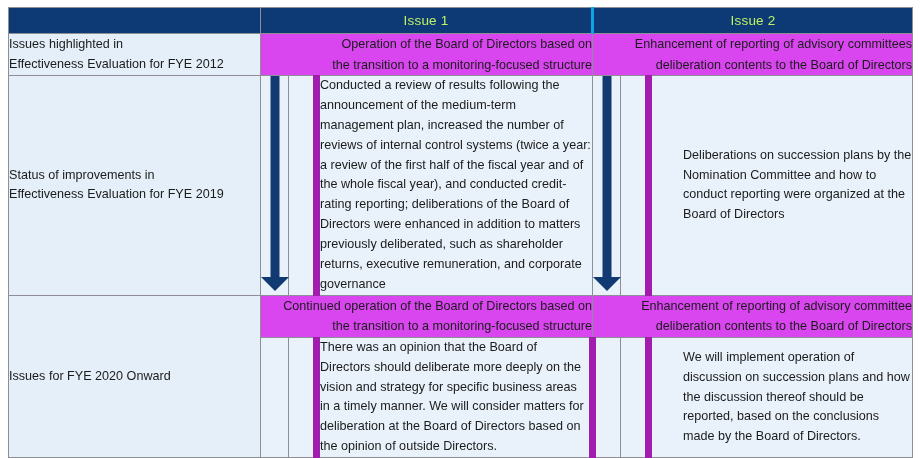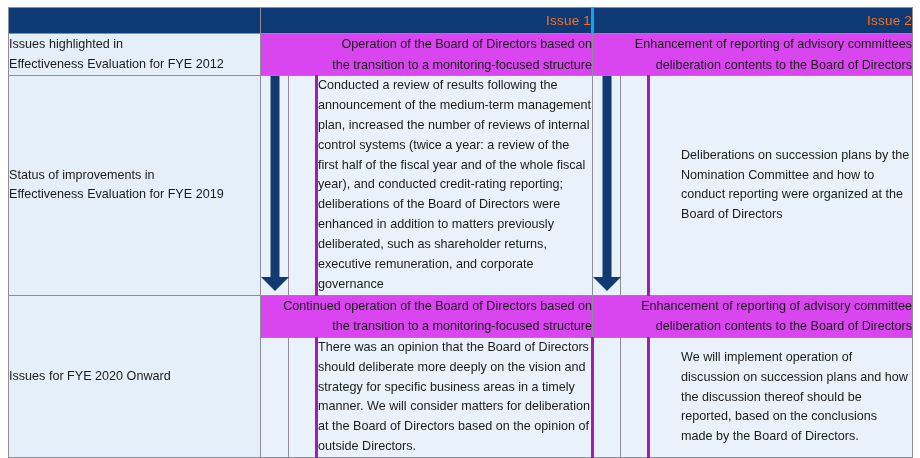--- a/index.html
+++ b/index.html
@@ -40,22 +40,22 @@
   }
 
   
   .hdr-blank {
     background: #0d3a74;
     border-color: #0d3a74;
   }
   .hdr-issue {
     background: #0d3a74;
     border-color: #0d3a74;
-    color: #f97316;
-    text-align: right;
+    color: #bef264;
+    text-align: center;
     font-size: 13.5px;
     letter-spacing: 0.2px;
     height: 25px;
     line-height: 25px;
   }
 
   
   .row-label {
     background: #e4eff9;
     font-size: 12.6px;
@@ -97,21 +97,21 @@
     background: #e9f2fb;
     position: relative;
     padding: 0;
     border-right: none;
   }
   .spacer-cell {
     background: #e9f2fb;
     border-left: none;
   }
   .spacer-cell.with-left {
-    border-left: 3px solid #a21caf;
+    border-left: 7px solid #a21caf;
     margin-left: 36px;
   }
 
   .down-arrow {
     position: absolute;
     left: 50%;
     transform: translateX(-50%);
     top: 0;
     bottom: 4px;
     width: 28px;

